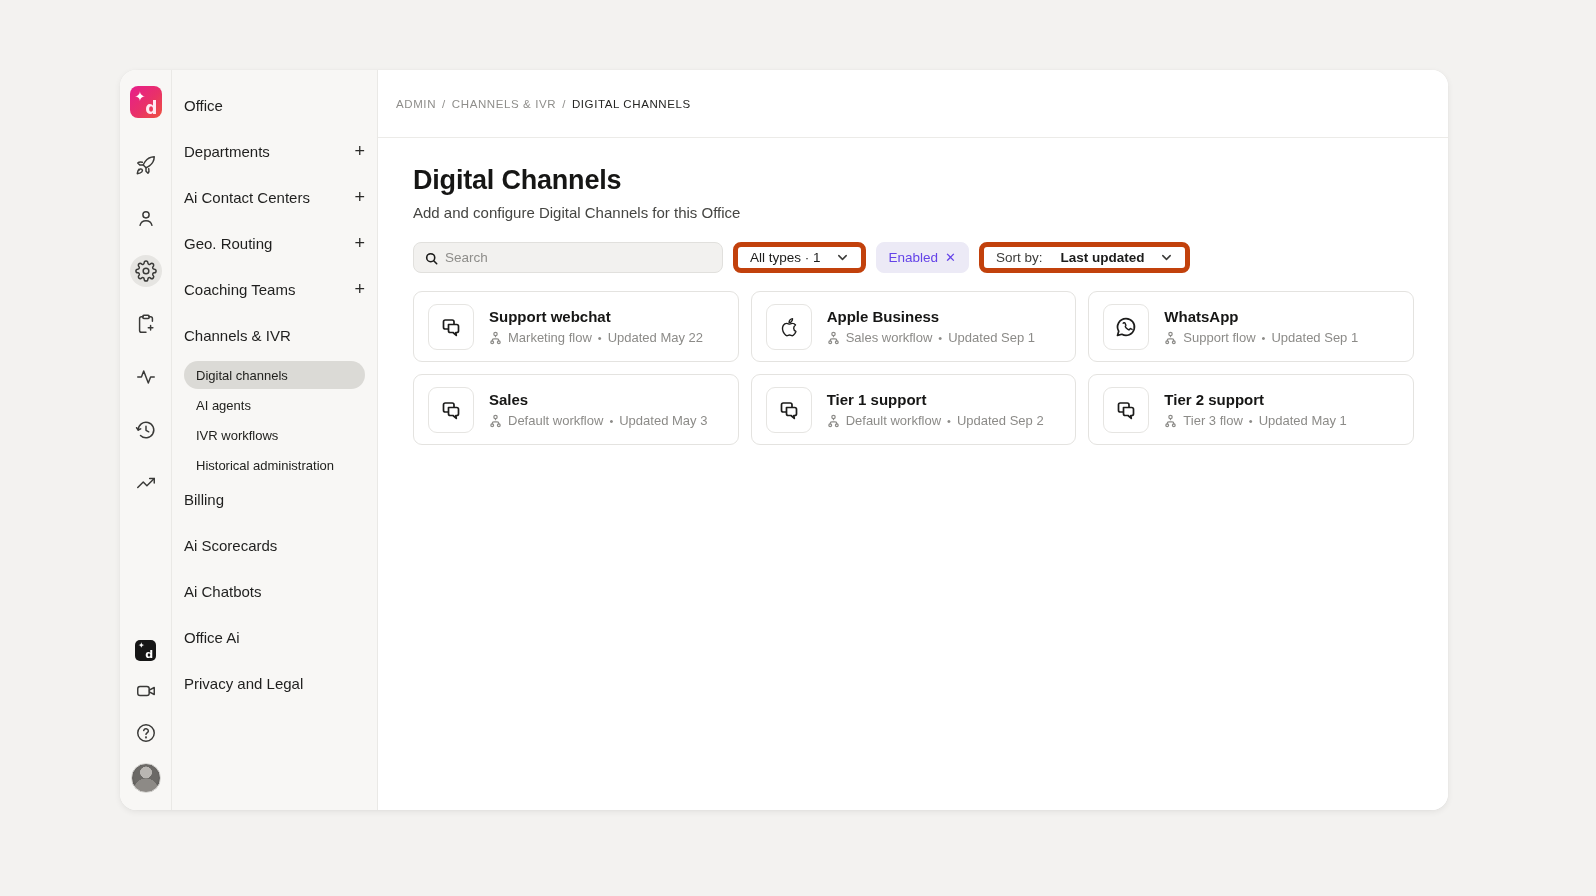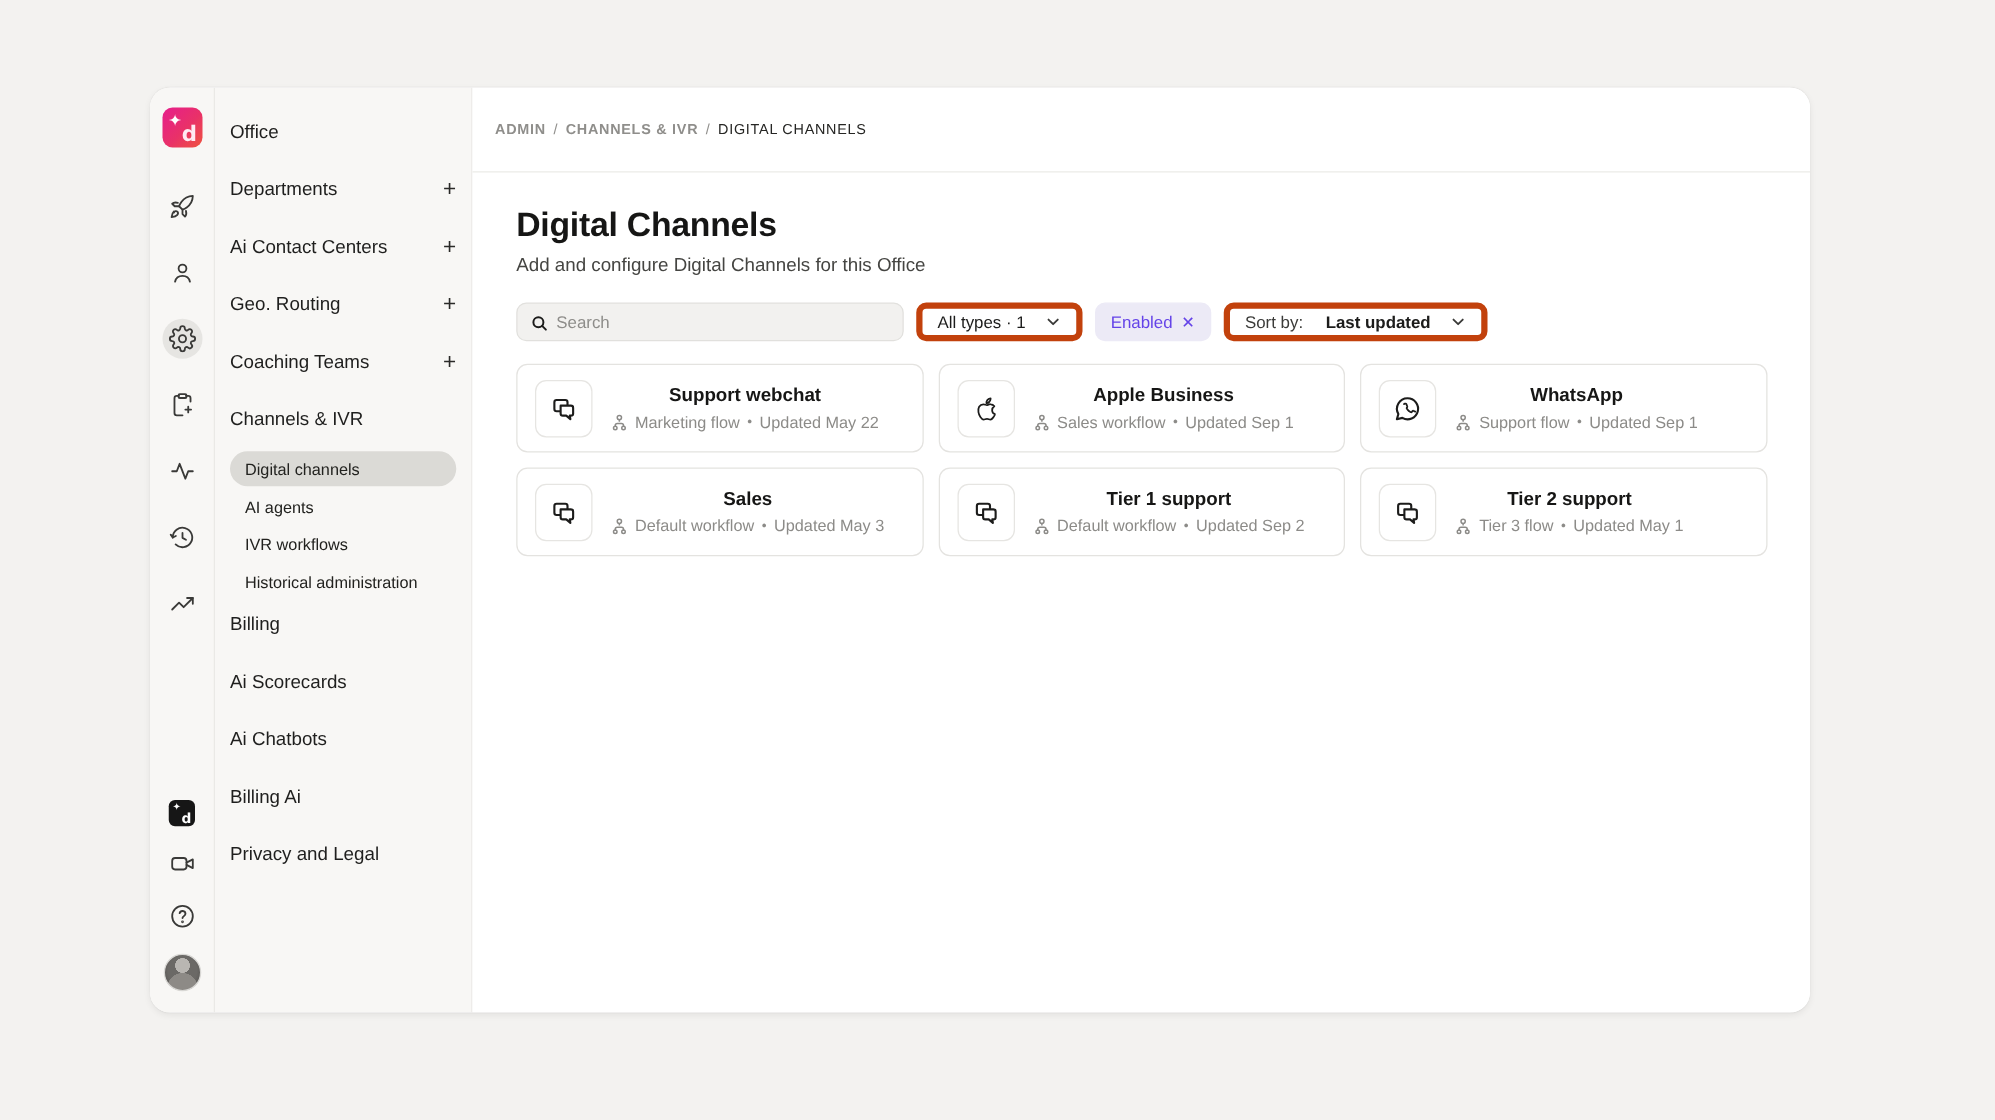--- a/index.html
+++ b/index.html
@@ -79,21 +79,21 @@
   }
   .sub-item.selected { background: #DBDAD6; }
 
   
   .main { flex: 1; background: #FFFFFF; display: flex; flex-direction: column; min-width: 0; }
   .main-header {
     height: 68px; flex-shrink: 0; border-bottom: 1px solid #ECEBE8;
     display: flex; align-items: center; justify-content: space-between; padding: 0 18px 0 18px;
   }
   .breadcrumb { font-size: 11.5px; letter-spacing: 0.6px; color: #8F8E8B; font-weight: 500; display: flex; gap: 6px; }
-  .breadcrumb .crumb { cursor: pointer; font-weight: bold; }
+  .breadcrumb .crumb { cursor: pointer; }
   .breadcrumb .sep { color: #8F8E8B; }
   .breadcrumb .current { color: #262624; cursor: default; }
   .help-search {
     width: 233px; height: 31px; border: 1px solid #C9C8C5; border-radius: 8px; background: #fff;
     display: flex; align-items: center; gap: 7px; padding: 0 10px; color: #63625F;
   }
   .help-search input {
     border: none; outline: none; background: transparent; font-size: 14px; width: 100%;
     font-family: "Liberation Sans", sans-serif; color: #333;
   }
@@ -134,21 +134,21 @@
     display: grid; grid-template-columns: repeat(3, 1fr); gap: 12px; margin-top: 18px;
   }
   .card {
     height: 71px; border: 1px solid #E4E3E0; border-radius: 9px; background: #fff;
     display: flex; align-items: center; gap: 15px; padding: 0 14px; cursor: pointer;
   }
   .card-icon {
     width: 46px; height: 46px; border: 1px solid #E6E5E2; border-radius: 9px;
     display: flex; align-items: center; justify-content: center; color: #1C1C1B; flex-shrink: 0;
   }
-  .card-body { min-width: 0; text-align: center; }
+  .card-body { min-width: 0; }
   .card-title { font-size: 15px; font-weight: 700; color: #161615; }
   .card-meta { display: flex; align-items: center; gap: 6px; margin-top: 5px; font-size: 13px; color: #8C8B88; }
   .card-meta .dot { color: #8C8B88; font-size: 11px; }
   .card-meta svg { flex-shrink: 0; color: #8C8B88; }
 </style>
 </head>
 <body>
 
 <svg width="0" height="0" style="position:absolute">
   <defs>
@@ -296,21 +296,21 @@
       <div class="nav-item">
         <span>Billing</span>
       </div>
       <div class="nav-item">
         <span>Ai Scorecards</span>
       </div>
       <div class="nav-item">
         <span>Ai Chatbots</span>
       </div>
       <div class="nav-item">
-        <span>Billing Ai</span>
+        <span>Office Ai</span>
       </div>
       <div class="nav-item">
         <span>Privacy and Legal</span>
       </div>
     </div>
   </div>
 
   <div class="main">
     <div class="main-header">
       <div class="breadcrumb">

